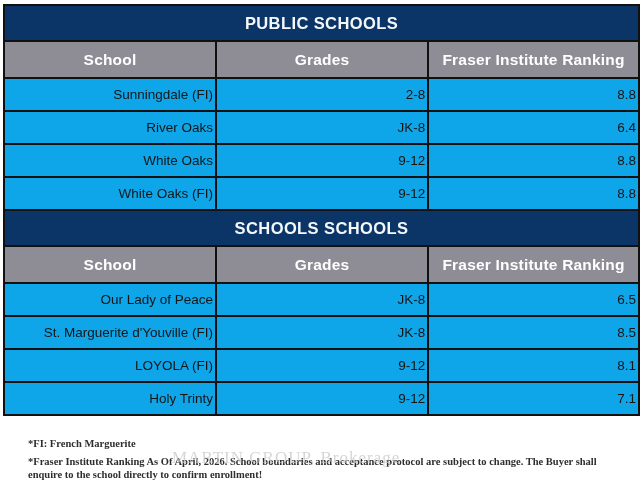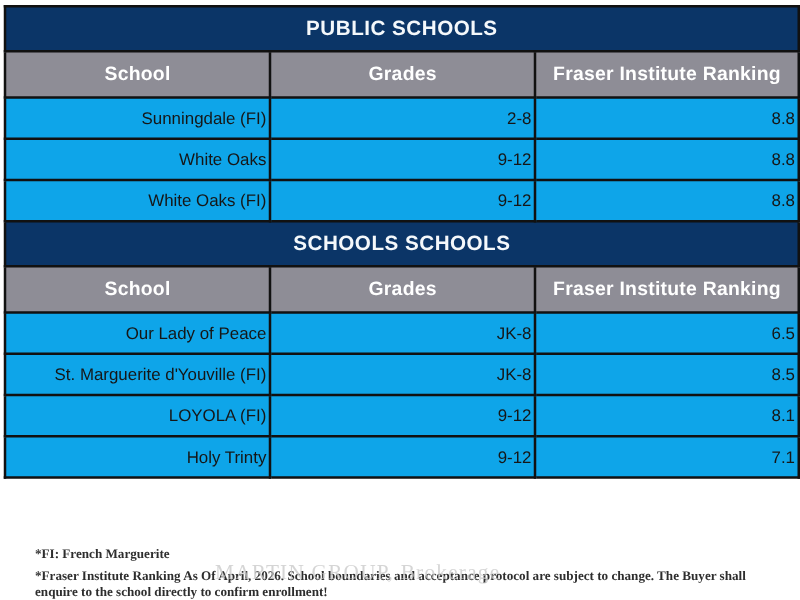--- a/index.html
+++ b/index.html
@@ -106,20 +106,25 @@
         <th>Fraser Institute Ranking</th>
       </tr>
     </tbody>
     <tbody>
         <tr class="data-row">
           <td>Sunningdale (FI)</td>
           <td>2-8</td>
           <td>8.8</td>
         </tr>
         <tr class="data-row">
+          <td>River Oaks</td>
+          <td>JK-8</td>
+          <td>6.4</td>
+        </tr>
+        <tr class="data-row">
           <td>White Oaks</td>
           <td>9-12</td>
           <td>8.8</td>
         </tr>
         <tr class="data-row">
           <td>White Oaks (FI)</td>
           <td>9-12</td>
           <td>8.8</td>
         </tr>
       </tbody>

